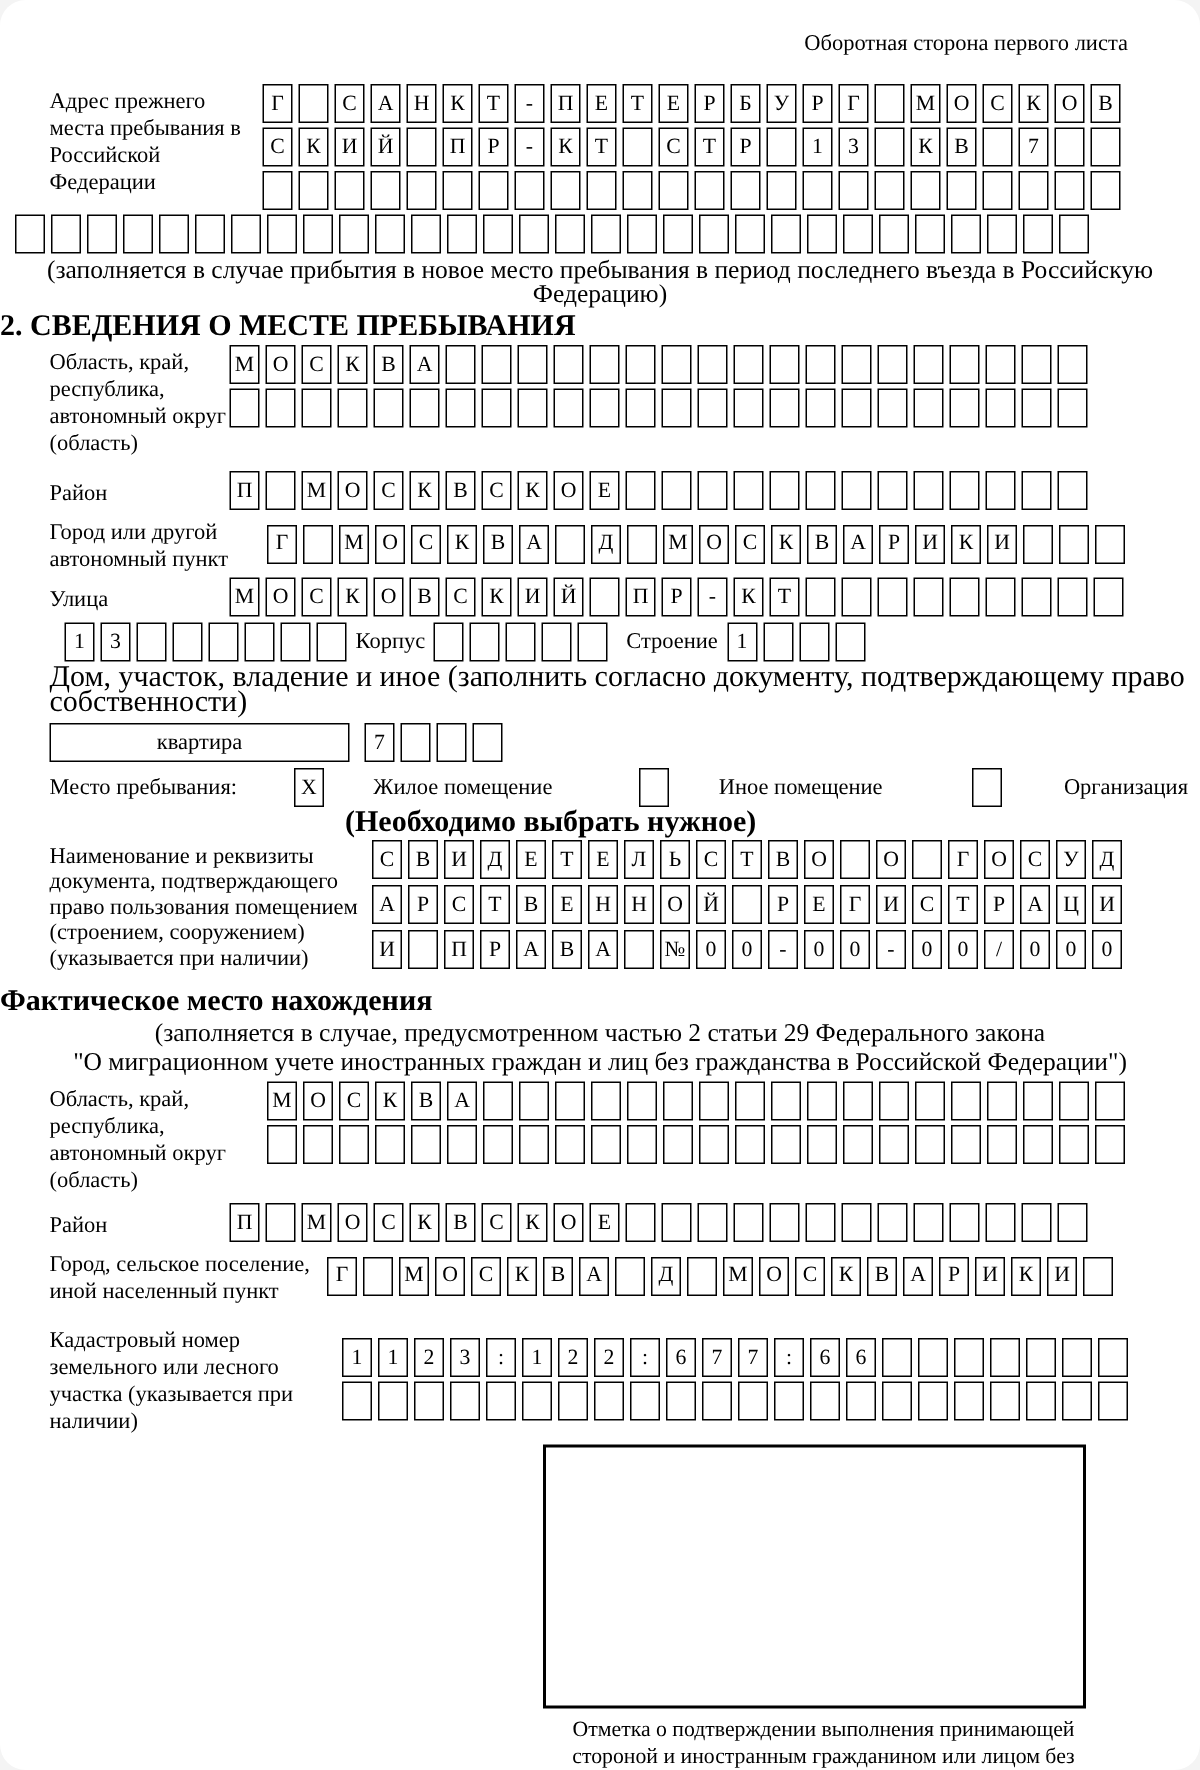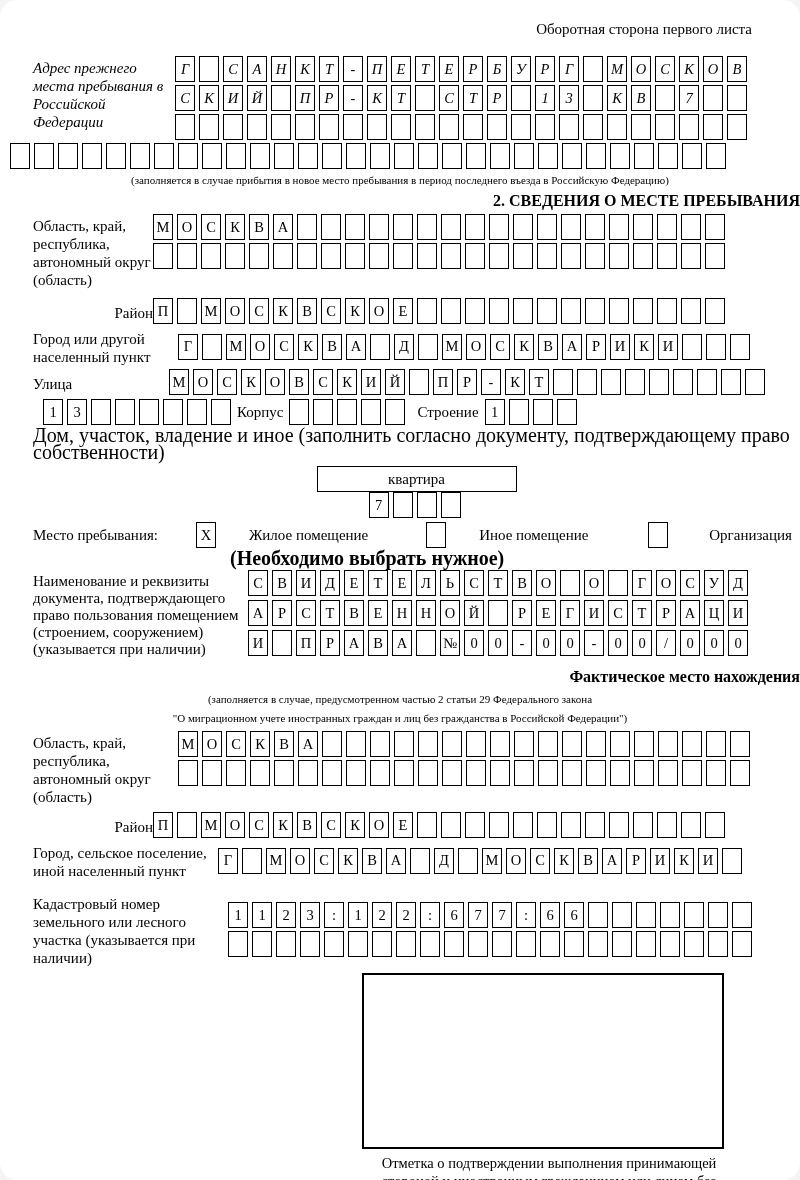--- a/index.html
+++ b/index.html
@@ -22,41 +22,41 @@
     margin-right: 4px; display: flex; align-items: center; justify-content: center;
     font-size: 14.5px; line-height: 1;
   }
   .widebox {
     flex: 0 0 auto; height: 26px; border: 1.6px solid #000;
     display: flex; align-items: center; justify-content: center; font-size: 15px;
   }
 
   .w-addr   { width: 142px; }
   .w-obl    { width: 120px; }
-  .w-ray    { width: 120px; text-align: right; }
+  .w-ray    { width: 120px; }
   .w-gor    { width: 145px; }
   .w-ul     { width: 120px; }
   .w-doc    { width: 215px; line-height: 17px; }
   .w-obl2   { width: 145px; }
   .w-gor2   { width: 185px; }
   .w-kad    { width: 195px; }
 
   .row4 { margin: 3px 0 0 10px; }
 
-  .note-center { text-align: center; font-size: 11px; line-height: 16px; margin-top: 3px; }
+  .note-center { text-align: center; font-size: 17px; line-height: 16px; margin-top: 3px; }
   .note-left   { margin: 2px 0 0 33px; font-size: 20px; line-height: 17px; }
-  .section-title { text-align: right; font-weight: bold; font-size: 16px; line-height: 20px; margin-top: 3px; }
-
-  .addr-block { margin-top: 18px; font-style: italic; }
+  .section-title { text-align: left; font-weight: bold; font-size: 20px; line-height: 20px; margin-top: 3px; }
+
+  .addr-block { margin-top: 18px; }
   .oblast-block { margin-top: 3px; }
   .rayon-row { margin-top: 9px; }
   .gorod-block { margin-top: 3px; }
-  .ulitsa-row { margin-top: 3px; gap: 16px; }
+  .ulitsa-row { margin-top: 3px; }
   .dom-row { margin-top: 4px; align-items: center; }
-  .kvartira-row { margin-top: 5px; align-items: center; flex-direction: column; }
+  .kvartira-row { margin-top: 5px; align-items: flex-end; }
   .mesto-row { margin-top: 4px; align-items: center; justify-content: space-between; }
   .inline-label { font-size: 15px; }
   .vybrat-note { margin-left: 230px; text-align: left; font-weight: bold; }
   .doc-block { margin-top: 3px; }
   .doc-rows { gap: 4px; }
   .fact-title { margin-top: 9px; }
   .fact-note { margin-top: 4px; }
   .oblast2-block { margin-top: 5px; }
   .kadastr-block { margin-top: 12px; }
   .bigbox { width: 362px; height: 176px; border: 2px solid #000; margin: 6px 0 0 362px; }
@@ -275,21 +275,21 @@
         <span class="cell"></span>
         <span class="cell"></span>
         <span class="cell"></span>
         <span class="cell"></span>
         <span class="cell"></span>
         <span class="cell"></span>
       </div>
   </div>
 
   <div class="block gorod-block center">
-    <div class="label w-gor">Город или другой населенный пункт</div>
+    <div class="label w-gor">Город или другой автономный пункт</div>
     <div class="cells">
         <span class="cell">Г</span>
         <span class="cell"></span>
         <span class="cell">М</span>
         <span class="cell">О</span>
         <span class="cell">С</span>
         <span class="cell">К</span>
         <span class="cell">В</span>
         <span class="cell">А</span>
         <span class="cell"></span>

